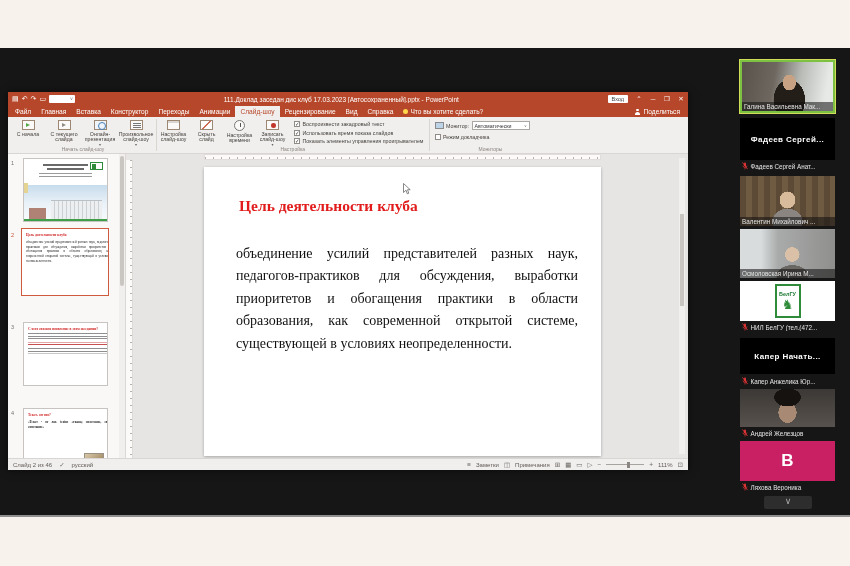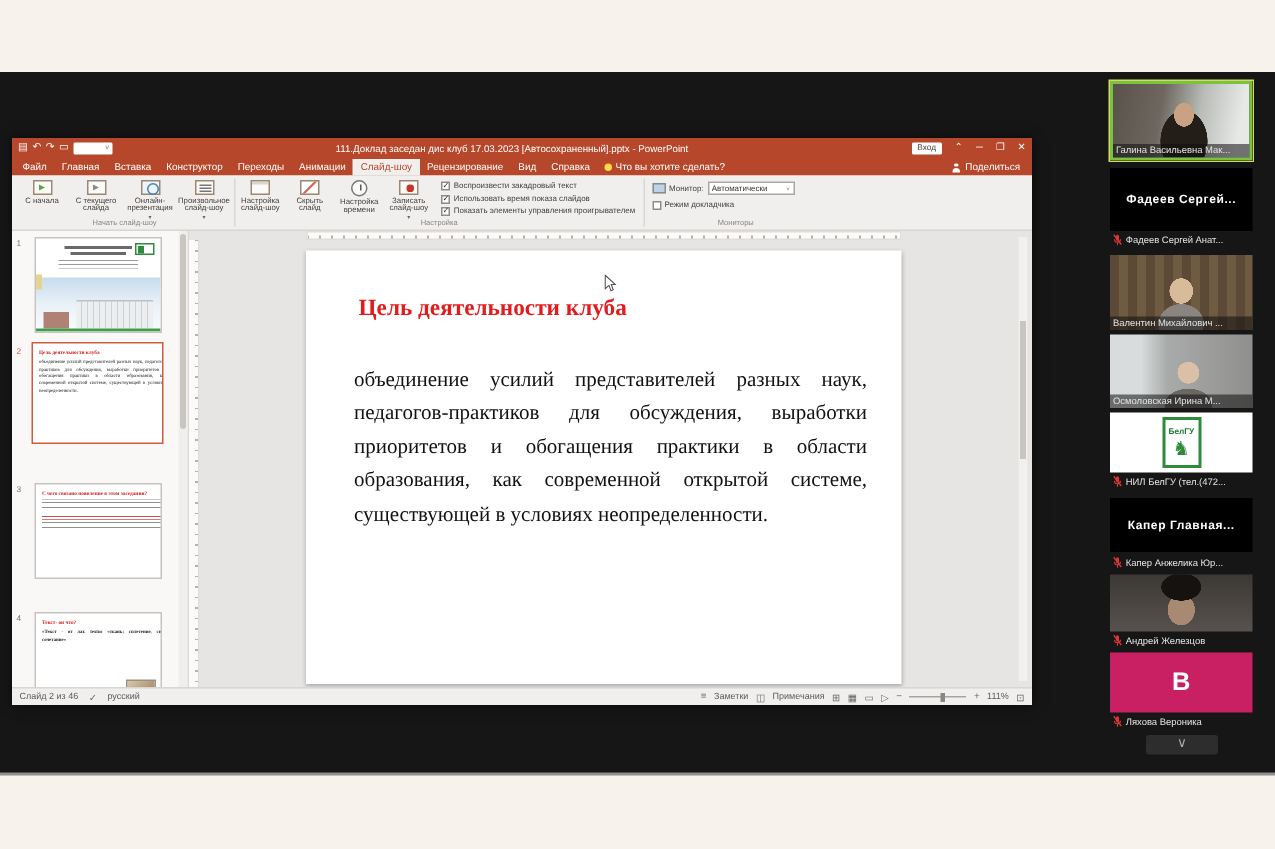--- a/index.html
+++ b/index.html
@@ -101,21 +101,21 @@
   .vsb { position:absolute; right:3px; top:4px; bottom:4px; width:6px; background:#f2f0ee; }
   .vsbthumb { position:absolute; top:56px; left:1px; width:4px; height:92px; background:#c9c6c2; }
 
   .statusbar { position:absolute; left:0; right:0; bottom:0; height:12px; background:#f1efee; border-top:1px solid #d8d5d2; display:flex; align-items:center; font-size:6px; color:#5f5b57; padding:0 5px; gap:7px; }
   .st-right { margin-left:auto; display:flex; align-items:center; gap:5px; }
   .sticon { font-size:6.5px; color:#6b6763; }
   .zslider { width:38px; height:1px; background:#a7a39f; position:relative; }
   .zknob { position:absolute; left:55%; top:-2.5px; width:3px; height:6px; background:#8a8682; }
 
   
-  .pcol { position:absolute; left:740px; top:6px; width:72px; height:454px; }
+  .pcol { position:absolute; left:740px; top:12px; width:72px; height:454px; }
   .tile { position:absolute; left:0; width:95px; background:#000; overflow:hidden; }
   .tile.speaker { border:2px solid #7cc142; box-shadow:0 0 0 1px #cfdd58; }
   .plabel { font-size:6.3px; color:#e4e4e4; white-space:nowrap; overflow:hidden; }
   .plabel.overlay { position:absolute; left:0; right:0; bottom:0; padding:1px 2px; background:rgba(15,15,15,.55); }
   .plabel.row { position:absolute; left:2px; width:93px; display:flex; align-items:center; gap:2.5px; }
   .pdisplay { position:absolute; left:0; right:0; top:50%; transform:translateY(-50%); text-align:center; color:#fff; font-size:8px; font-weight:bold; letter-spacing:.4px; white-space:nowrap; }
   .v1 { background:
         radial-gradient(ellipse 11px 13px at 52% 42%, #c9a183 0 60%, transparent 61%),
         radial-gradient(ellipse 26px 34px at 52% 78%, #241e19 0 60%, transparent 61%),
         linear-gradient(100deg,#58524a 0%,#6e6760 35%,#b9bcb7 62%,#e6e9e6 90%); }
@@ -390,21 +390,21 @@
         <svg width="6" height="8" viewBox="0 0 6 8">
             <rect x="2" y="0.5" width="2" height="4" rx="1" fill="#e03434"></rect>
             <path d="M1 3.5a2 2 0 0 0 4 0" stroke="#e03434" fill="none" stroke-width="0.7"></path>
             <line x1="3" y1="5.6" x2="3" y2="7.5" stroke="#e03434" stroke-width="0.7"></line>
             <line x1="0.5" y1="0.5" x2="5.5" y2="7" stroke="#e03434" stroke-width="0.9"></line>
           </svg>
         <span>НИЛ БелГУ (тел.(472...</span>
       </div>
 
       <div class="tile" style="top:278px;height:36px">
-        <span class="pdisplay">Капер  Главная...</span>
+        <span class="pdisplay">Капер  Начать...</span>
       </div>
       <div class="plabel row" style="top:317px">
         <svg width="6" height="8" viewBox="0 0 6 8">
             <rect x="2" y="0.5" width="2" height="4" rx="1" fill="#e03434"></rect>
             <path d="M1 3.5a2 2 0 0 0 4 0" stroke="#e03434" fill="none" stroke-width="0.7"></path>
             <line x1="3" y1="5.6" x2="3" y2="7.5" stroke="#e03434" stroke-width="0.7"></line>
             <line x1="0.5" y1="0.5" x2="5.5" y2="7" stroke="#e03434" stroke-width="0.9"></line>
           </svg>
         <span>Капер Анжелика Юр...</span>
       </div>

